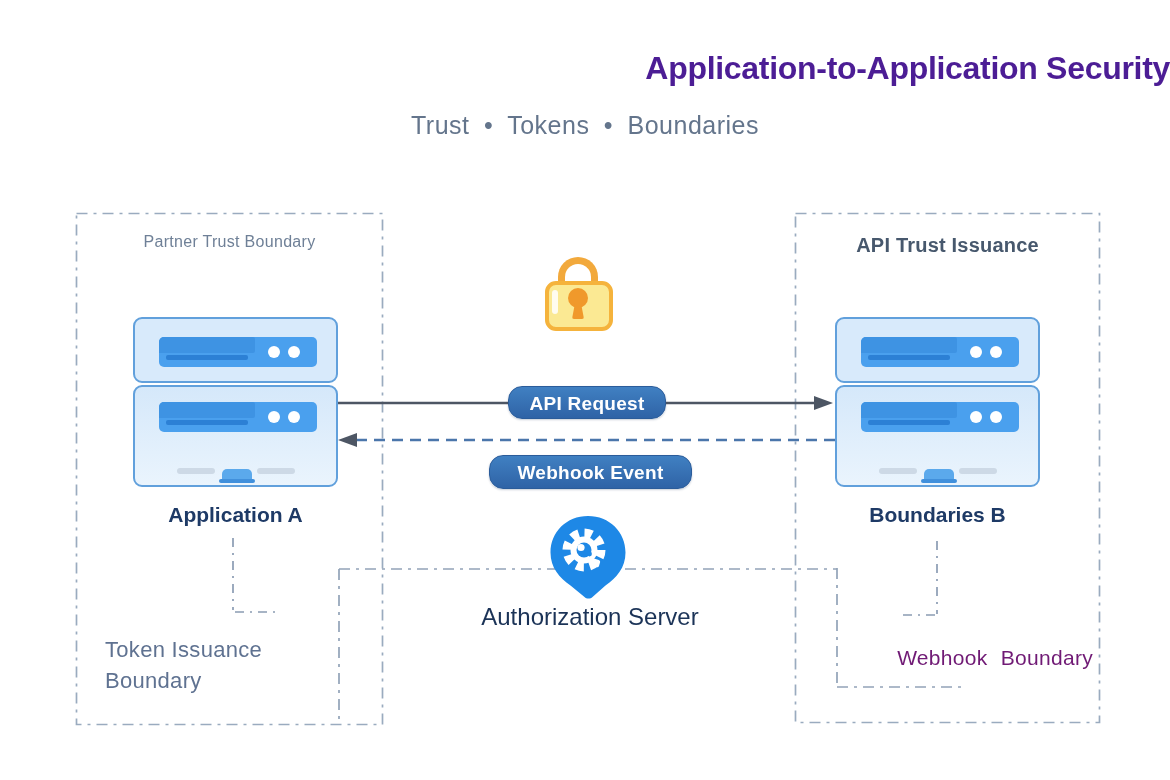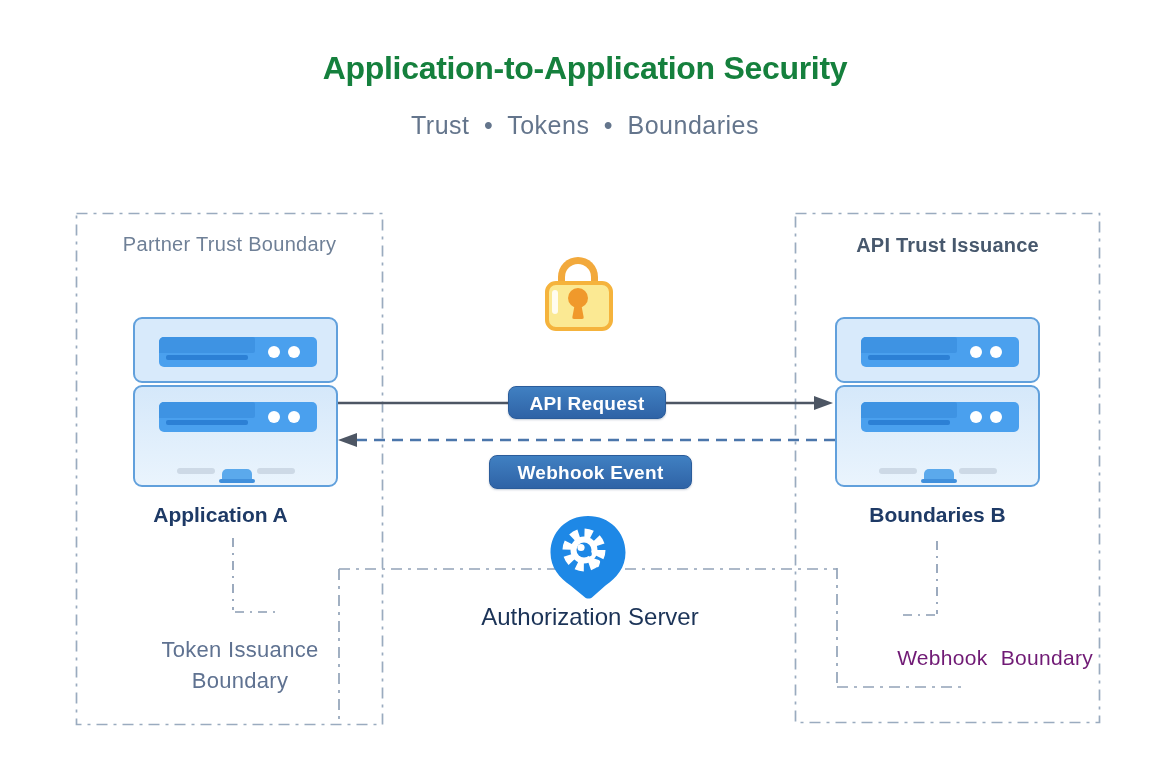--- a/index.html
+++ b/index.html
@@ -3,38 +3,38 @@
 <meta charset="utf-8">
 <style>
   html,body{margin:0;padding:0;background:#ffffff;}
   #stage{
     position:relative;width:1170px;height:780px;background:#ffffff;overflow:hidden;
     font-family:"Liberation Sans", sans-serif;
   }
   .abs{position:absolute;}
   
   .title{
-    left:0;top:50px;width:1170px;text-align:center;
-    font-size:32px;font-weight:700;color:#15803d;letter-spacing:-0.3px;
+    left:0;top:50px;width:1170px;text-align:right;
+    font-size:32px;font-weight:700;color:#4c1d95;letter-spacing:-0.3px;
   }
   .subtitle{
     left:0;top:111px;width:1170px;text-align:center;
     font-size:25px;font-weight:400;color:#64758c;word-spacing:7px;letter-spacing:0.5px;
   }
   
   .partner-label{
     left:76px;top:233px;width:307px;text-align:center;
-    font-size:20px;color:#6f8097;letter-spacing:0.3px;
+    font-size:16px;color:#6f8097;letter-spacing:0.3px;
   }
   .api-label{
     left:795px;top:234px;width:305px;text-align:center;
     font-size:20px;font-weight:700;color:#47586d;letter-spacing:0.2px;
   }
   .token-issuance-label{
-    left:105px;top:634px;width:270px;text-align:center;
+    left:105px;top:634px;width:270px;text-align:left;
     font-size:22px;color:#5f7291;line-height:31px;letter-spacing:0.3px;
   }
   .webhook-boundary-label{
     left:843px;top:646px;width:250px;text-align:right;
     font-size:21px;color:#701a75;word-spacing:7px;letter-spacing:0.3px;
   }
   
   .app-label{
     width:205px;text-align:center;top:503px;
     font-size:21px;font-weight:700;color:#1e3a66;
@@ -42,21 +42,21 @@
   .access-token-label{
     left:458px;top:344px;width:250px;text-align:center;
     font-size:21px;font-weight:500;color:#1b3357;
   }
   .auth-server-label{
     left:465px;top:603px;width:250px;text-align:center;
     font-size:24px;font-weight:500;color:#1b3357;
   }
   
   .badge{
-    height:33px;line-height:33px;text-align:center;border-radius:8px;
+    height:33px;line-height:33px;text-align:center;border-radius:14px;
     background:linear-gradient(#4080c2,#2f63a6);
     border:1px solid #2b5c9a;
     color:#ffffff;font-size:19px;font-weight:600;letter-spacing:0.3px;
     box-shadow:0 1px 2px rgba(30,60,100,0.25);
     z-index:3;box-sizing:border-box;
   }
   .badge.api{left:508px;top:386px;width:158px;}
   .badge.webhook{left:489px;top:455px;width:203px;height:34px;line-height:34px;}
   
   .server{width:205px;height:170px;z-index:2;}
@@ -154,21 +154,21 @@
           <div class="ln"></div>
         <div class="dot d1"></div>
         <div class="dot d2"></div>
       </div>
       <div class="gray-bar gb-l"></div>
       <div class="gray-bar gb-r"></div>
       <div class="srv-tab"></div>
       <div class="srv-tab-base"></div>
     </div>
   </div>
-  <div class="abs app-label" style="left:118px;">Application A</div>
+  <div class="abs app-label" style="left:133px;">Application A</div>
 
   <div class="abs server icon-layer" style="left:835px;top:317px;">
     <div class="srv-unit srv-u1">
       <div class="srv-bar bar1">
         <div class="ovl"></div>
           <div class="ln"></div>
         <div class="dot d1"></div>
         <div class="dot d2"></div>
       </div>
     </div>

